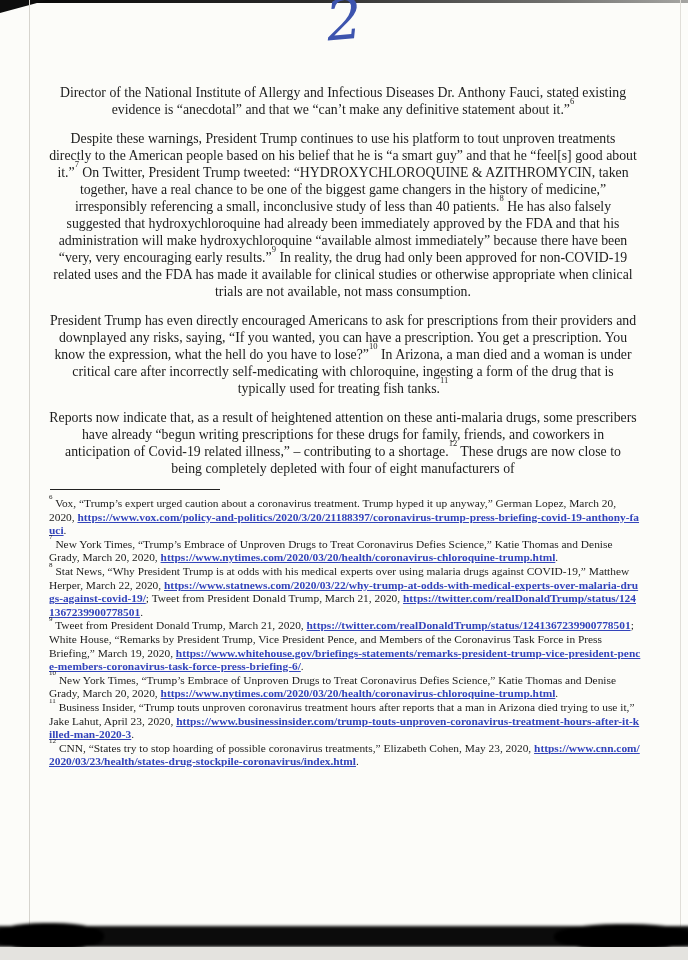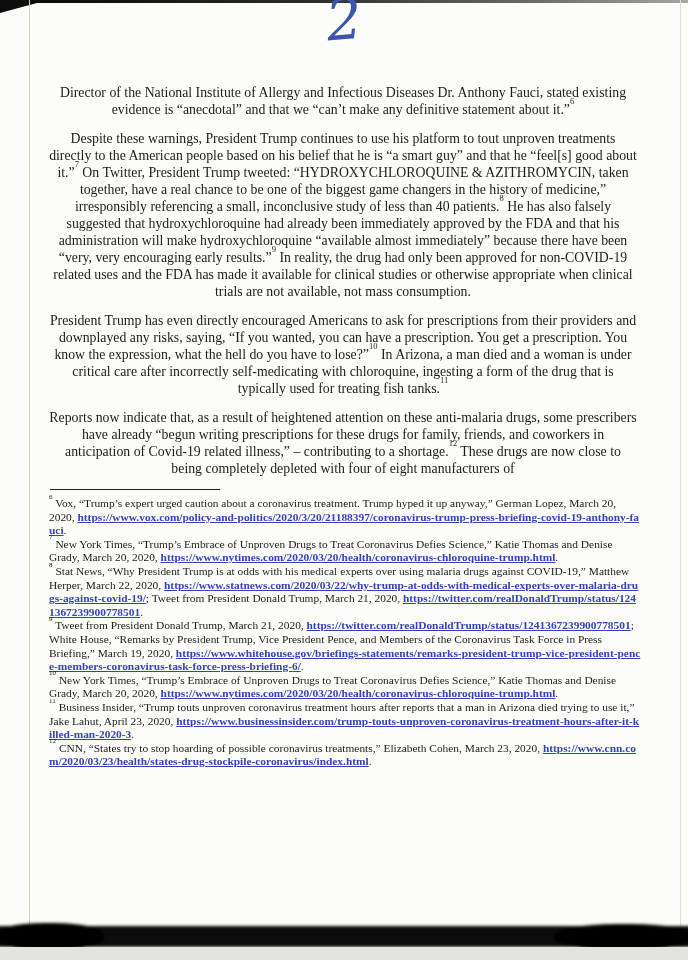--- a/index.html
+++ b/index.html
@@ -107,21 +107,21 @@
 
     <div class="fn-divider"></div>
 
     <div>
       <p class="footnote"><sup class="fnref">6</sup><span> Vox, “Trump’s expert urged caution about a coronavirus treatment. Trump hyped it up anyway,” German Lopez, March 20, 2020, </span><a class="doc-link">https://www.vox.com/policy-and-politics/2020/3/20/21188397/coronavirus-trump-press-briefing-covid-19-anthony-fauci</a><span>.</span></p>
       <p class="footnote"><sup class="fnref">7</sup><span> New York Times, “Trump’s Embrace of Unproven Drugs to Treat Coronavirus Defies Science,” Katie Thomas and Denise Grady, March 20, 2020, </span><a class="doc-link">https://www.nytimes.com/2020/03/20/health/coronavirus-chloroquine-trump.html</a><span>.</span></p>
       <p class="footnote"><sup class="fnref">8</sup><span> Stat News, “Why President Trump is at odds with his medical experts over using malaria drugs against COVID-19,” Matthew Herper, March 22, 2020, </span><a class="doc-link">https://www.statnews.com/2020/03/22/why-trump-at-odds-with-medical-experts-over-malaria-drugs-against-covid-19/</a><span>; Tweet from President Donald Trump, March 21, 2020, </span><a class="doc-link">https://twitter.com/realDonaldTrump/status/1241367239900778501</a><span>.</span></p>
       <p class="footnote"><sup class="fnref">9</sup><span> Tweet from President Donald Trump, March 21, 2020, </span><a class="doc-link">https://twitter.com/realDonaldTrump/status/1241367239900778501</a><span>; White House, “Remarks by President Trump, Vice President Pence, and Members of the Coronavirus Task Force in Press Briefing,” March 19, 2020, </span><a class="doc-link">https://www.whitehouse.gov/briefings-statements/remarks-president-trump-vice-president-pence-members-coronavirus-task-force-press-briefing-6/</a><span>.</span></p>
       <p class="footnote"><sup class="fnref">10</sup><span> New York Times, “Trump’s Embrace of Unproven Drugs to Treat Coronavirus Defies Science,” Katie Thomas and Denise Grady, March 20, 2020, </span><a class="doc-link">https://www.nytimes.com/2020/03/20/health/coronavirus-chloroquine-trump.html</a><span>.</span></p>
       <p class="footnote"><sup class="fnref">11</sup><span> Business Insider, “Trump touts unproven coronavirus treatment hours after reports that a man in Arizona died trying to use it,” Jake Lahut, April 23, 2020, </span><a class="doc-link">https://www.businessinsider.com/trump-touts-unproven-coronavirus-treatment-hours-after-it-killed-man-2020-3</a><span>.</span></p>
-      <p class="footnote"><sup class="fnref">12</sup><span> CNN, “States try to stop hoarding of possible coronavirus treatments,” Elizabeth Cohen, March 23, 2020, </span><a class="doc-link">https://www.cnn.com/2020/03/23/health/states-drug-stockpile-coronavirus/index.html</a><span>.</span></p>
+      <p class="footnote"><sup class="fnref">12</sup><span> CNN, “States try to stop hoarding of possible coronavirus treatments,” Elizabeth Cohen, May 23, 2020, </span><a class="doc-link">https://www.cnn.com/2020/03/23/health/states-drug-stockpile-coronavirus/index.html</a><span>.</span></p>
     </div>
 
   </div>
 
   <div class="scan-bottom-bar"></div>
   <div class="scan-bottom-strip"></div>
 
 </div>
 
 </body></html>

